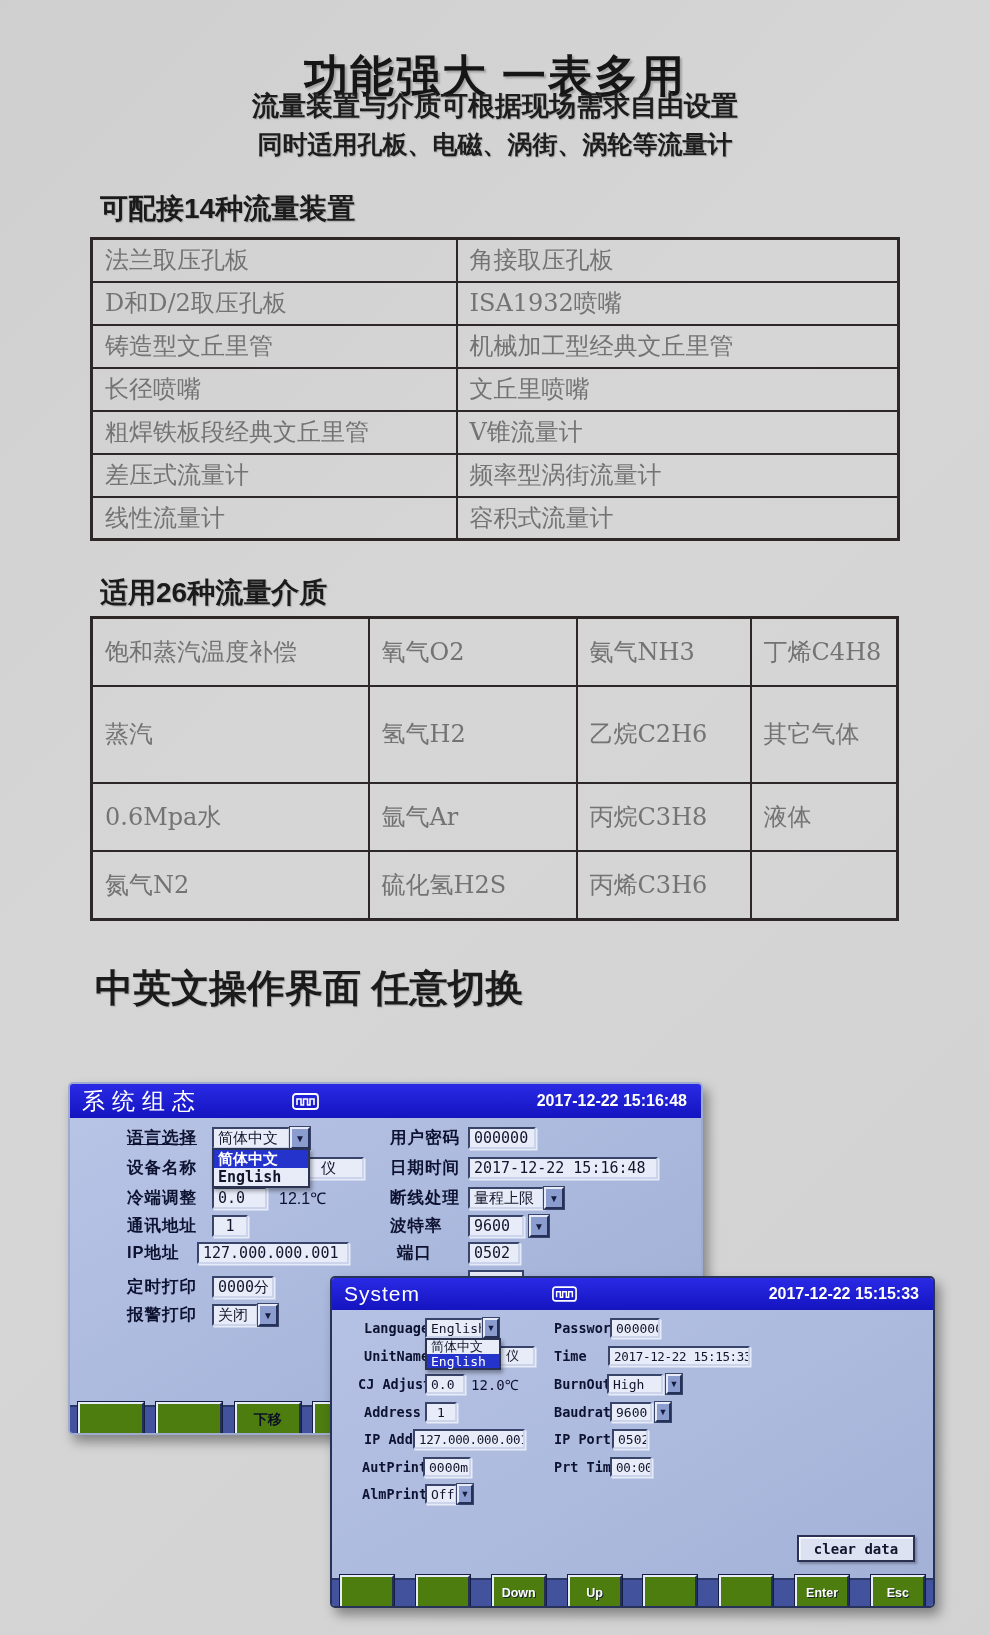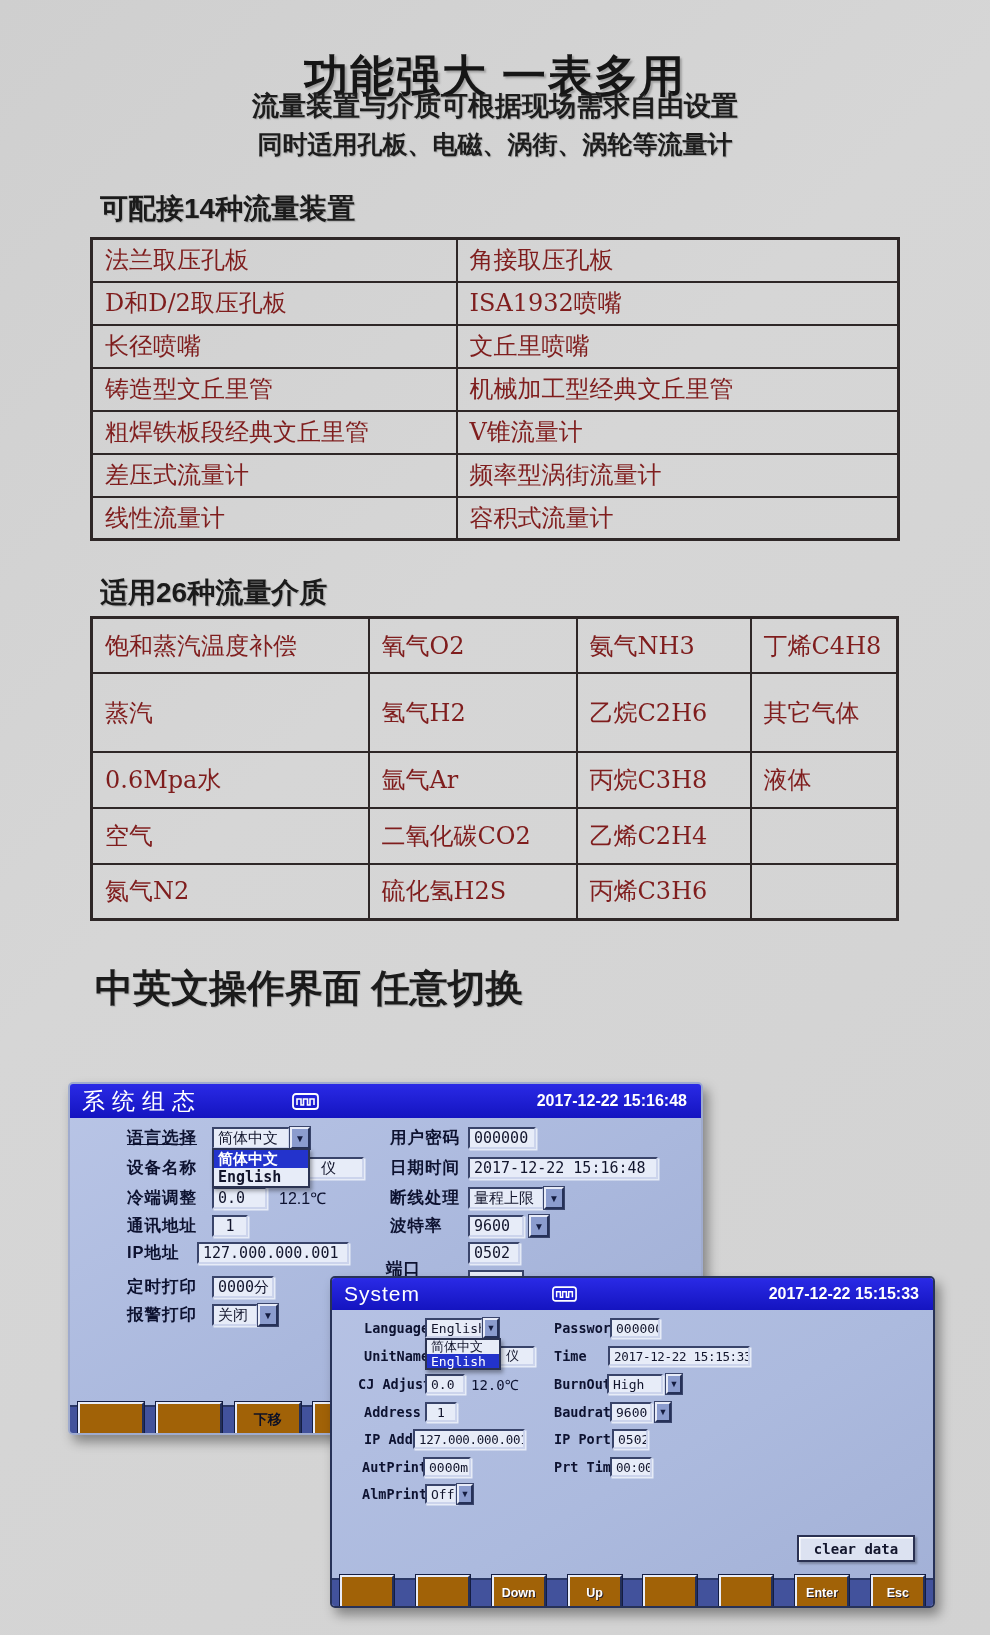--- a/index.html
+++ b/index.html
@@ -19,21 +19,21 @@
          text-shadow:1px 1px 1px rgba(130,130,130,.5); }
   .sub1 { top:88px; font-size:27px; }
   .sub2 { top:128px; font-size:25px; }
   .sec { font-size:28px; font-weight:600; color:#1b1b1b; text-shadow:1px 1px 1px rgba(130,130,130,.5); }
   .sec3 { font-size:38px; font-weight:bold; }
 
   
   table.spec { border-collapse:collapse; table-layout:fixed; width:100%; height:100%;
                border:3px solid #2e2727; }
   table.spec td { border:2px solid #2e2727; padding-left:12px; vertical-align:middle;
-                  font-family:"DejaVu Serif", serif; font-size:24px; color:#7f1d1d;
+                  font-family:"DejaVu Serif", serif; font-size:24px; color:#737373;
                   white-space:nowrap; overflow:hidden; }
 
   
   .window { border-radius:5px; box-shadow:5px 7px 12px rgba(0,0,0,.38); overflow:hidden; }
   .win-cn { left:68px; top:1082px; width:635px; height:353px;
             background:linear-gradient(150deg,#b9c5e6 0%, #aab8dd 55%, #9fadd4 100%);
             border:2px solid #9fabce; }
   .win-en { left:330px; top:1276px; width:605px; height:332px;
             background:linear-gradient(150deg,#b6c2e4 0%, #acbade 55%, #a2b0d6 100%);
             border:2px solid #273258; }
@@ -79,21 +79,21 @@
   .win-en .dd-row { height:14px; font-size:13px; }
   .dd-row.hl { background:#2333cc; color:#ffffff; }
 
   .suffix { position:absolute; transform:translateY(-50%); font-weight:normal; color:#0d1230; white-space:nowrap; }
   .win-cn .suffix { font-size:16px; }
   .win-en .suffix { font-family:"DejaVu Sans Mono", monospace; font-size:14px; }
 
   .btnbar { position:absolute; left:0; right:0; bottom:0; height:28px;
             background:#42529c; border-top:2px solid #2b3866;
             display:flex; align-items:center; justify-content:space-between; padding:0 8px; }
-  .fkey { height:36px; background:#a16207; border:2px solid;
+  .fkey { height:36px; background:#4d7c0f; border:2px solid;
           border-color:#e8ecf8 #232f5a #232f5a #e8ecf8; outline:1px solid #141d42;
           display:flex; align-items:center; justify-content:center; white-space:nowrap; }
   .win-cn .fkey { width:66px; font-size:14px; font-weight:bold; color:#0c1026; }
   .win-en .fkey { width:54px; font-size:12.5px; font-weight:bold; color:#ffffff;
                   text-shadow:1px 1px 0 rgba(10,15,50,.8); }
 
   .clear-btn { position:absolute; left:465px; top:257px; width:118px; height:27px;
                background:#dce2f1; border:2px solid #2a3152;
                box-shadow:inset 1.5px 1.5px 0 #ffffff, 2px 2px 2px rgba(0,0,0,.25);
                display:flex; align-items:center; justify-content:center;
@@ -118,26 +118,26 @@
     <tbody>
         <tr style="height:43px">
       <td>法兰取压孔板</td>
       <td>角接取压孔板</td>
     </tr>
     <tr style="height:43px">
       <td>D和D/2取压孔板</td>
       <td>ISA1932喷嘴</td>
     </tr>
     <tr style="height:43px">
+      <td>铸造型文丘里管</td>
+      <td>机械加工型经典文丘里管</td>
+    </tr>
+    <tr style="height:43px">
       <td>长径喷嘴</td>
       <td>文丘里喷嘴</td>
-    </tr>
-    <tr style="height:43px">
-      <td>铸造型文丘里管</td>
-      <td>机械加工型经典文丘里管</td>
     </tr>
     <tr style="height:43px">
       <td>粗焊铁板段经典文丘里管</td>
       <td>V锥流量计</td>
     </tr>
     <tr style="height:43px">
       <td>差压式流量计</td>
       <td>频率型涡街流量计</td>
     </tr>
     <tr style="height:43px">
@@ -171,26 +171,20 @@
       <td>乙烷C2H6</td>
       <td>其它气体</td>
     </tr>
     <tr style="height:43px">
       <td>0.6Mpa水</td>
       <td>氩气Ar</td>
       <td>丙烷C3H8</td>
       <td>液体</td>
     </tr>
     <tr style="height:43px">
-      <td>空气</td>
-      <td>二氧化碳CO2</td>
-      <td>乙烯C2H4</td>
-      <td></td>
-    </tr>
-    <tr style="height:43px">
       <td>氮气N2</td>
       <td>硫化氢H2S</td>
       <td>丙烯C3H6</td>
       <td></td>
     </tr>
   </tbody>
     </table>
 </div>
 
 <div class="abs sec sec3" style="left:95px; top:963px;">中英文操作界面 任意切换</div>
@@ -238,21 +232,21 @@
 
   <div class="dropdown" style="left:142px; top:64px; width:98px;">
     <div class="dd-row hl">简体中文</div>
     <div class="dd-row">English</div>
   </div>
 
   <span class="lbl" style="left:320px; top:54px;">用户密码</span>
   <span class="lbl" style="left:320px; top:84px;">日期时间</span>
   <span class="lbl" style="left:320px; top:114px;">断线处理</span>
   <span class="lbl" style="left:320px; top:142px;">波特率</span>
-  <span class="lbl" style="left:316px; top:169px;margin-top:16px;">端口</span>
+  <span class="lbl" style="left:327px; top:169px;">端口</span>
 
   <div class="fld" style="left:398px; top:43px; width:68px;">000000</div>
   <div class="fld" style="left:398px; top:73px; width:190px;">2017-12-22 15:16:48</div>
   <div class="fld" style="left:398px; top:103px; width:76px;">量程上限</div>
   <div class="ddbtn" style="left:474px; top:103px;">
       <span>▼</span>
     </div>
   <div class="fld" style="left:398px; top:131px; width:56px;">9600</div>
   <div class="ddbtn" style="left:459px; top:131px;">
       <span>▼</span>

